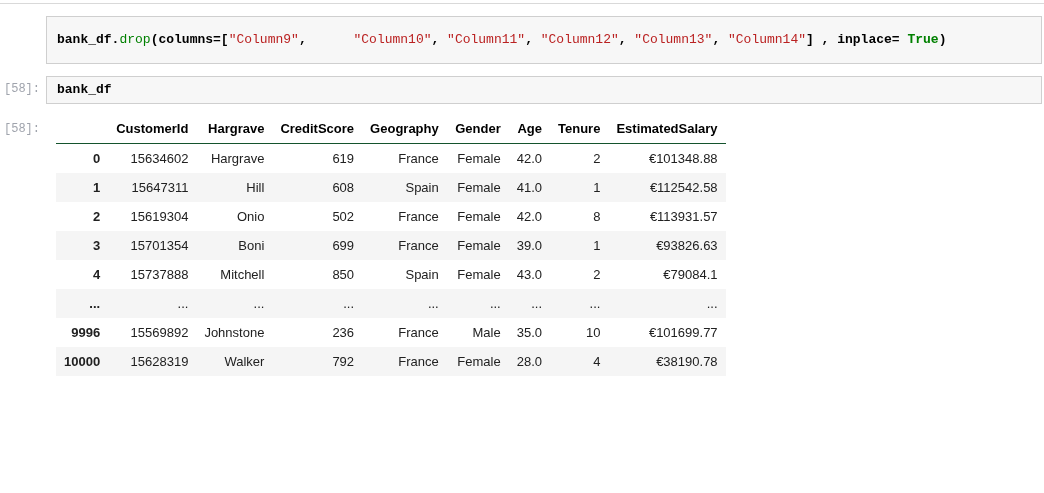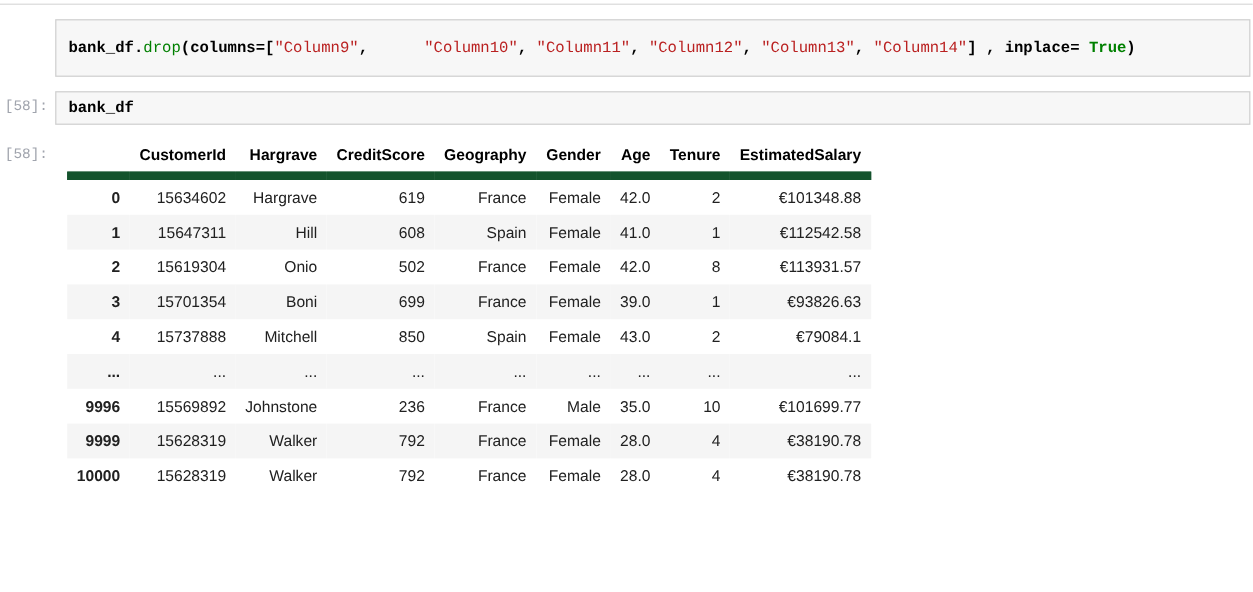--- a/index.html
+++ b/index.html
@@ -71,21 +71,21 @@
   }
   table.dataframe th, table.dataframe td {
     padding: 7px 8px;
     text-align: right;
     border: none;
     white-space: nowrap;
   }
   table.dataframe thead th {
     font-weight: bold;
     color: #000000;
-    border-bottom: 7px solid #14532d;
+    border-bottom: 1px solid #14532d;
     vertical-align: bottom;
   }
   table.dataframe tbody th { font-weight: bold; }
   table.dataframe tbody tr:nth-child(even) { background: #f5f5f5; }
   table.dataframe tr > *:nth-child(1) { min-width: 24px; }
   table.dataframe tr > *:nth-child(2) { min-width: 70px; }
   table.dataframe tr > *:nth-child(3) { min-width: 58px; }
   table.dataframe tr > *:nth-child(4) { min-width: 72px; }
   table.dataframe tr > *:nth-child(5) { min-width: 66px; }
   table.dataframe tr > *:nth-child(6) { min-width: 46px; }
@@ -215,31 +215,20 @@
               <td>15569892</td>
               <td>Johnstone</td>
               <td>236</td>
               <td>France</td>
               <td>Male</td>
               <td>35.0</td>
               <td>10</td>
               <td>€101699.77</td>
             </tr>
             <tr>
-              <th>9999</th>
-              <td>15628319</td>
-              <td>Walker</td>
-              <td>792</td>
-              <td>France</td>
-              <td>Female</td>
-              <td>28.0</td>
-              <td>4</td>
-              <td>€38190.78</td>
-            </tr>
-            <tr>
               <th>10000</th>
               <td>15628319</td>
               <td>Walker</td>
               <td>792</td>
               <td>France</td>
               <td>Female</td>
               <td>28.0</td>
               <td>4</td>
               <td>€38190.78</td>
             </tr>

